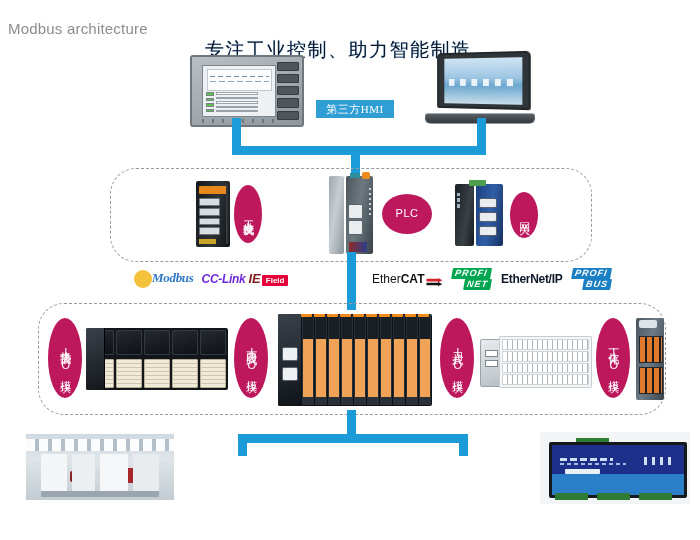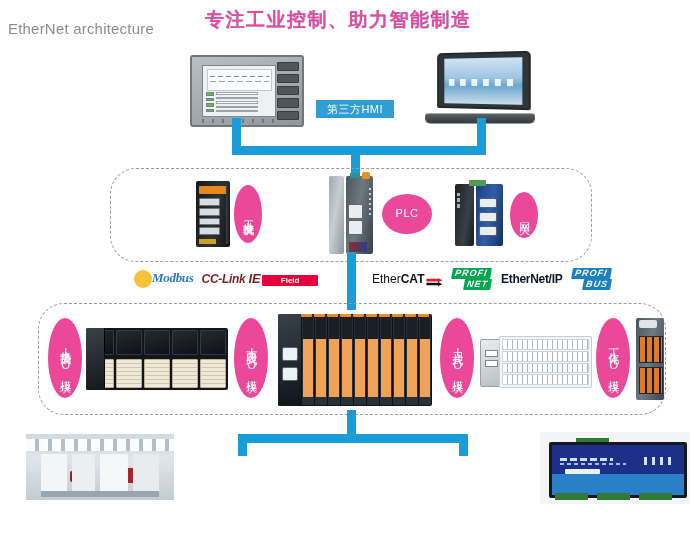--- a/index.html
+++ b/index.html
@@ -4,43 +4,43 @@
 <style>
   html,body{margin:0;padding:0;background:#ffffff;}
   body{width:700px;height:540px;position:relative;overflow:hidden;
        font-family:"Liberation Sans","DejaVu Sans",sans-serif;}
 
   .canvas{position:absolute;inset:0;}
 
   
   .page-title{position:absolute;left:8px;top:20px;font-size:15px;color:#8d8d8d;
               letter-spacing:.2px;white-space:nowrap;}
-  .cn-title{position:absolute;left:205px;top:7px;font-size:19px;font-weight:bold;
-            color:#ec4899;letter-spacing:1.5px;white-space:nowrap;
+  .cn-title{position:absolute;left:205px;top:37px;font-size:19px;font-weight:normal;
+            color:#0f172a;letter-spacing:1.5px;white-space:nowrap;
             text-shadow:0 0 1px #6fb6e8;}
 
   
   .lnk{position:absolute;background:#1b9bd8;}
   .lnk.v{width:9px;}
   .lnk.h{height:9px;}
 
   
   .zone{position:absolute;border:1px dashed #9a9a9a;border-radius:26px;
         background:transparent;}
 
   
-  .ell{position:absolute;background:#ec4899;border-radius:50%;
+  .ell{position:absolute;background:#be185d;border-radius:50%;
        display:flex;align-items:center;justify-content:center;
        color:#fff;line-height:1.05;}
   .ell.vert{writing-mode:vertical-rl;text-orientation:upright;letter-spacing:1px;}
   .ell-sm{font-size:11px;}
   .ell-plc{font-size:11px;letter-spacing:.5px;}
 
   .box-hmi{position:absolute;background:#2f9ed4;color:#fff;font-size:11px;
-           display:flex;align-items:center;justify-content:center;letter-spacing:.5px;}
+           display:flex;align-items:center;justify-content:center;letter-spacing:.5px;font-family:Liberation Serif, serif;}
 
   .btn-big{position:absolute;background:#2b92cc;color:#fff;border-radius:9px;
            display:flex;align-items:center;justify-content:center;
            font-size:17px;letter-spacing:.5px;}
 
   
   .dev{position:absolute;}
 
   
   .hmi-body{position:absolute;left:0;top:0;width:100%;height:100%;
@@ -189,44 +189,44 @@
   .protos{position:absolute;display:flex;align-items:center;}
   .p-item{display:flex;align-items:flex-end;white-space:nowrap;}
   .p-modbus-g{width:14px;height:14px;background:#f5c23b;border-radius:50%;
        box-shadow:0 0 0 2px #f5c23b;position:relative;margin-right:2px;}
   .p-modbus-t{font:italic bold 13px "Liberation Serif",serif;color:#2f79c4;letter-spacing:-.3px;}
   .p-pl-top{font:bold 5px "Liberation Sans",sans-serif;color:#111;letter-spacing:.4px;}
   .p-pl-bars{display:inline-block;width:46px;height:6px;vertical-align:middle;margin-left:3px;
        background:linear-gradient(90deg,#111 0 12%,#e4003a 12% 24%,#111 24% 36%,#1f8ecf 36% 48%,
                   #111 48% 60%,#e4003a 60% 72%,#111 72% 84%,#1f8ecf 84% 100%);}
   .p-pl-main{font:bold 13px "Liberation Sans",sans-serif;color:#111;letter-spacing:-.4px;}
-  .p-cc{font:italic bold 12px "Liberation Sans",sans-serif;color:#7f1d1d;letter-spacing:-.3px;}
+  .p-cc{font:italic bold 12px "Liberation Sans",sans-serif;color:#6d28d9;letter-spacing:-.3px;}
   .p-cc-ie{font:italic bold 13px "Liberation Sans",sans-serif;color:#7f1d1d;}
   .p-cc-f{background:#e4003a;color:#fff;font:bold 8px "Liberation Sans",sans-serif;
-       padding:1px 19px;border-radius:1px;margin-left:1px;}
+       padding:1px 4px;border-radius:1px;margin-left:1px;}
   .p-ecat{font:12px "Liberation Sans",sans-serif;color:#111;}
   .p-ecat b{font-weight:bold;}
   .p-ecat-ar{display:inline-block;width:16px;height:8px;margin-left:2px;vertical-align:middle;
        background:linear-gradient(180deg,#d4242b 0 45%,#111 55% 100%);
        clip-path:polygon(0 10%,72% 10%,72% 0,100% 28%,72% 56%,72% 44%,0 44%,
                          0 60%,72% 60%,72% 50%,100% 78%,72% 100%,72% 92%,0 92%);}
   .p-pn{display:inline-block;padding:1px 3px;background:#00a650;color:#fff;
        font:italic bold 9px "Liberation Sans",sans-serif;letter-spacing:1px;
        transform:skewX(-10deg);border-radius:1px;line-height:1.05;text-align:center;}
   .p-pb{display:inline-block;padding:1px 3px;background:#1b7fc4;color:#fff;
        font:italic bold 9px "Liberation Sans",sans-serif;letter-spacing:1px;
        transform:skewX(-10deg);border-radius:1px;line-height:1.05;text-align:center;}
   .p-enip{font:bold 12px "Liberation Sans",sans-serif;color:#0f172a;letter-spacing:-.3px;}
 </style>
 </head>
 <body>
 
 <div class="canvas">
 
-  <div class="page-title">EtherNet architecture</div>
+  <div class="page-title">Modbus architecture</div>
   <div class="cn-title">专注工业控制、助力智能制造</div>
 
   <div class="dev" style="left:190px;top:55px;width:110px;height:68px;">
     <div class="hmi-body">
       <div class="hmi-screen">
         <div class="hmi-graph"></div>
         <div class="hmi-leds">
           <i></i>
             <i></i>
             <i></i>

